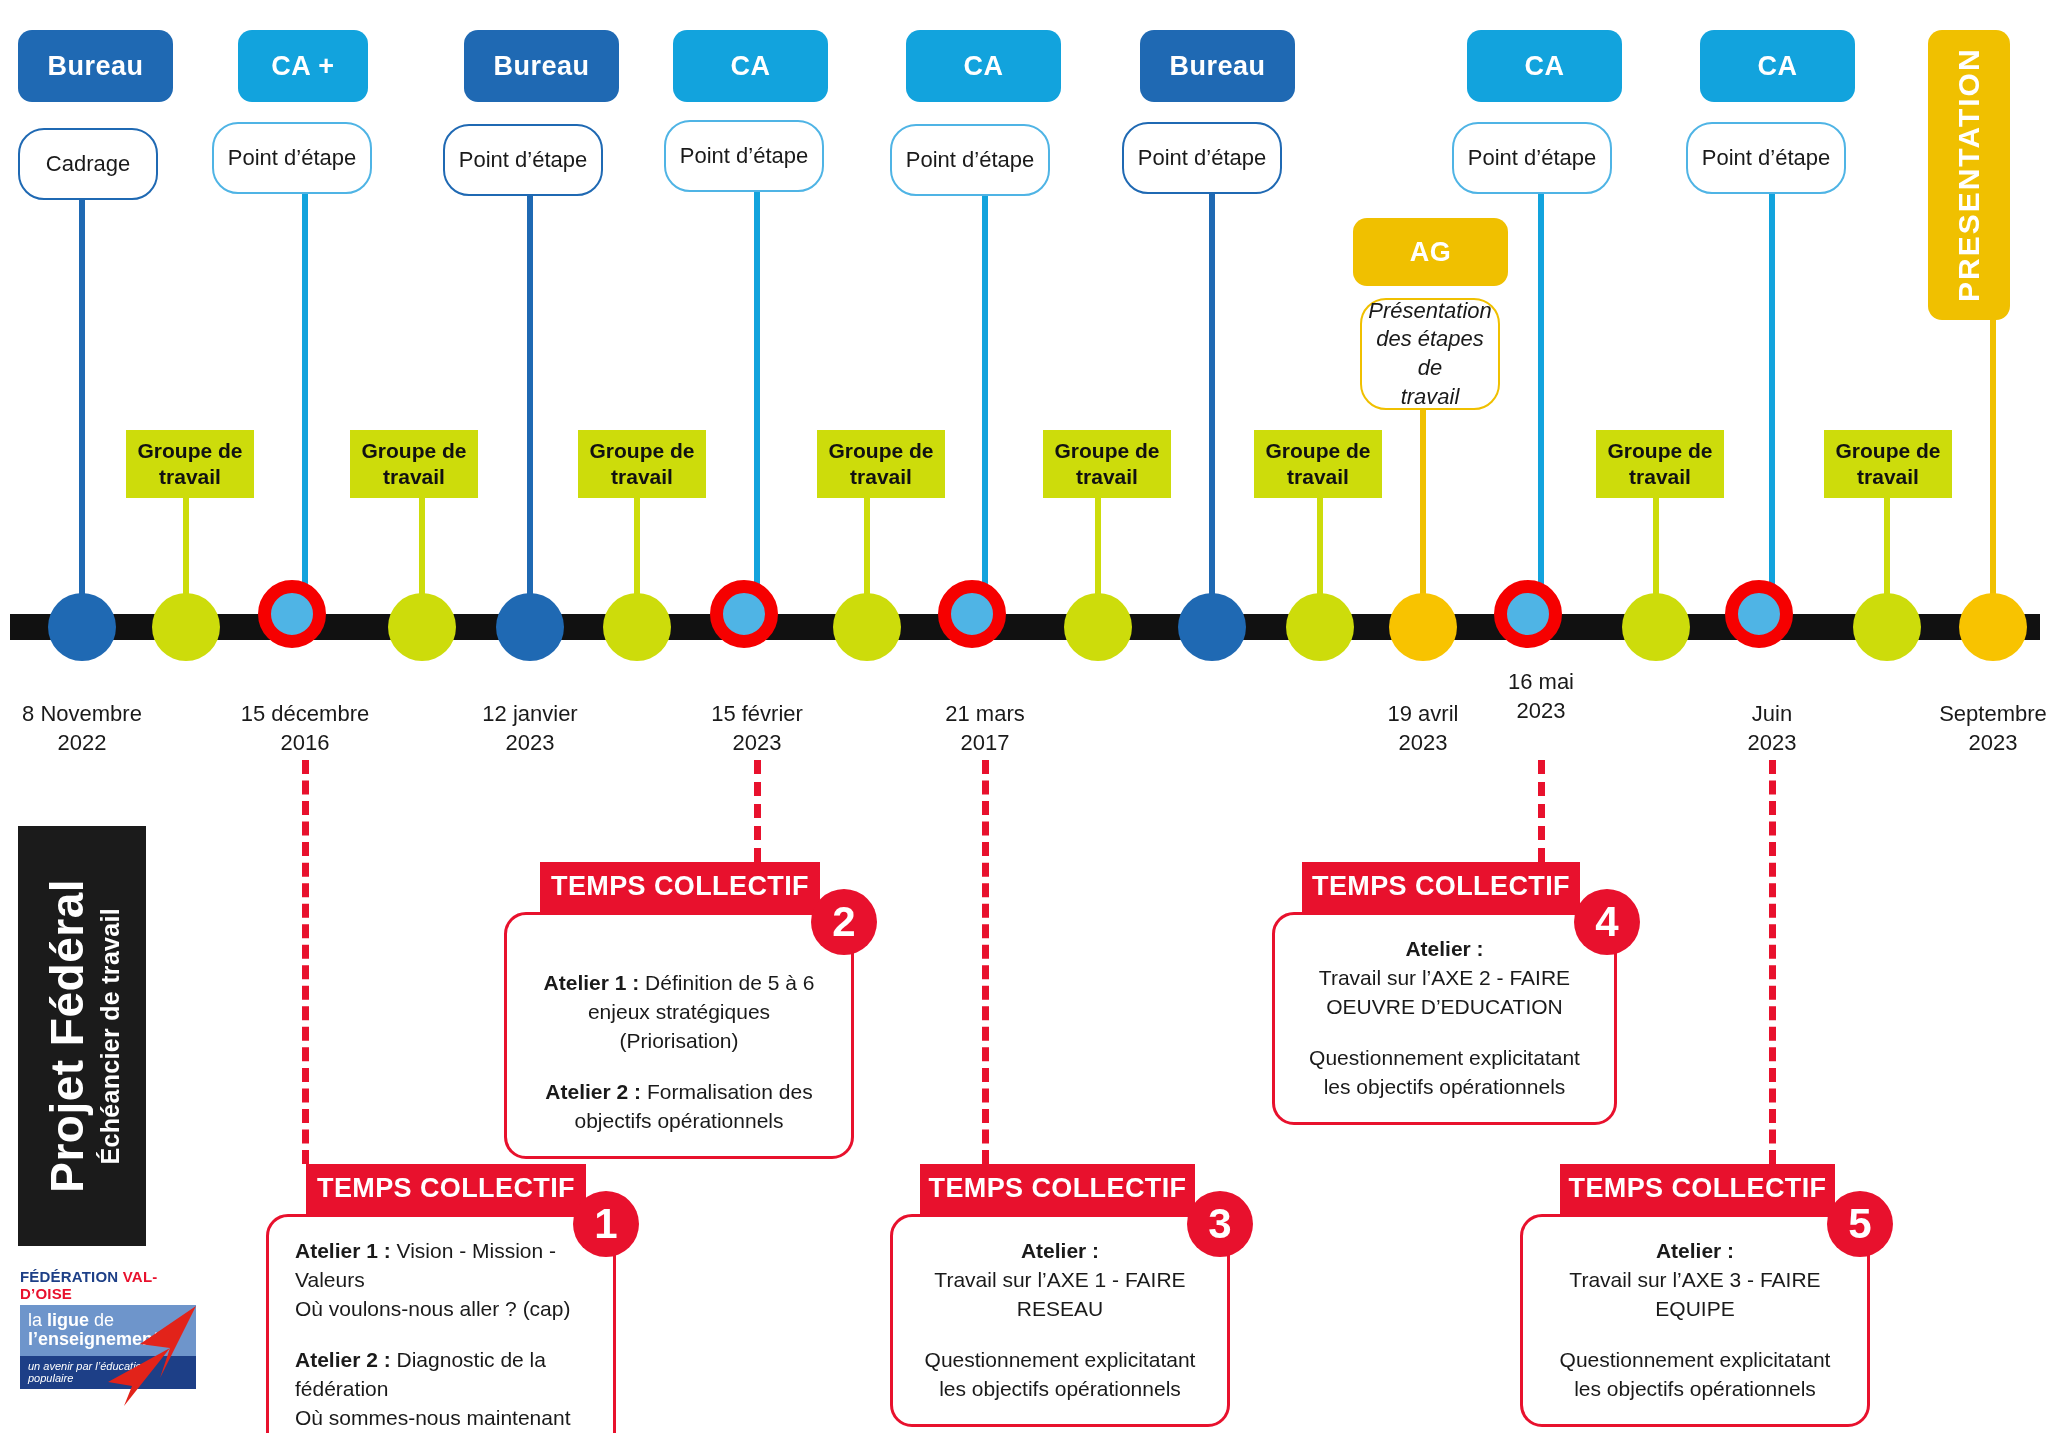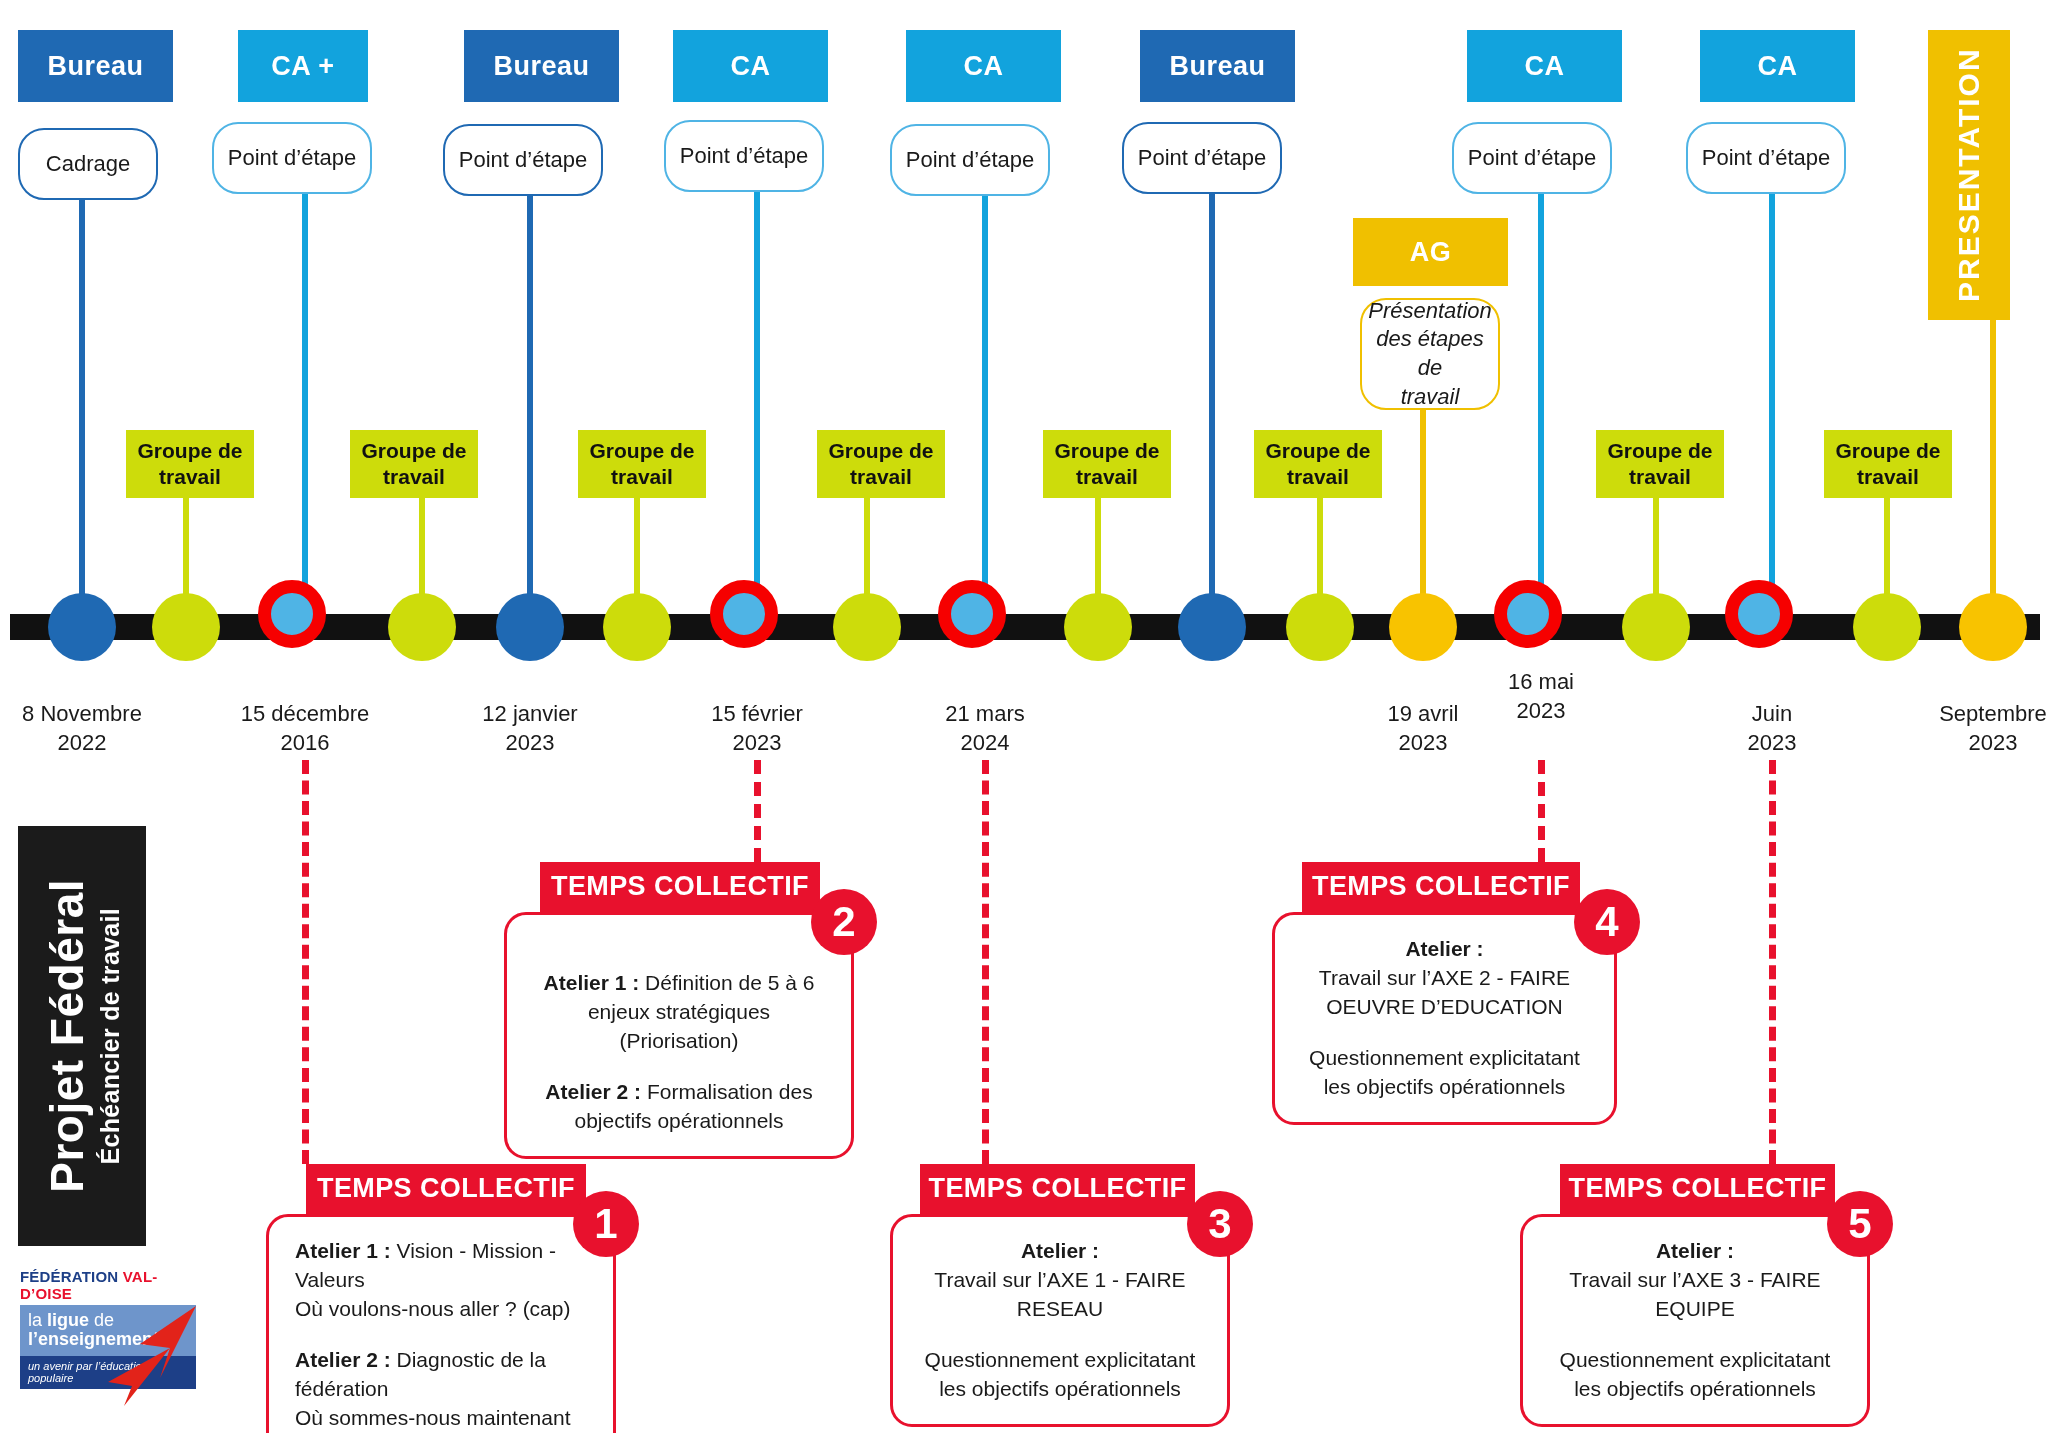--- a/index.html
+++ b/index.html
@@ -12,20 +12,21 @@
   #stage { position: relative; width: 2048px; height: 1433px; }
 
   
   .chip {
     position: absolute;
     display: flex; align-items: center; justify-content: center;
     color: #ffffff;
     font-weight: bold;
     letter-spacing: .5px;
     font-size: 27px;
+    border-radius: 14px;
   }
   .chip.dark { background: #1f69b3; }
   .chip.light { background: #12a3dd; }
   .chip.gold { background: #f0c000; }
 
   
   .chip.vertical {
     writing-mode: vertical-rl;
     transform: rotate(180deg);
     letter-spacing: 2px;
@@ -244,21 +245,21 @@
     <div class="node" style="left: 496px; top: 593px; width: 68px; height: 68px; background: rgb(31, 105, 179);"></div>
     <div class="datelbl" style="left: 425px; top: 700px; width: 210px;">12 janvier
 2023</div>
     <div class="node" style="left: 603px; top: 593px; width: 68px; height: 68px; background: rgb(205, 220, 11);"></div>
     <div class="node ring" style="left: 710px; top: 580px; width: 68px; height: 68px;"></div>
     <div class="datelbl" style="left: 652px; top: 700px; width: 210px;">15 février
 2023</div>
     <div class="node" style="left: 833px; top: 593px; width: 68px; height: 68px; background: rgb(205, 220, 11);"></div>
     <div class="node ring" style="left: 938px; top: 580px; width: 68px; height: 68px;"></div>
     <div class="datelbl" style="left: 880px; top: 700px; width: 210px;">21 mars
-2024</div>
+2017</div>
     <div class="node" style="left: 1064px; top: 593px; width: 68px; height: 68px; background: rgb(205, 220, 11);"></div>
     <div class="node" style="left: 1178px; top: 593px; width: 68px; height: 68px; background: rgb(31, 105, 179);"></div>
     <div class="node" style="left: 1286px; top: 593px; width: 68px; height: 68px; background: rgb(205, 220, 11);"></div>
     <div class="node" style="left: 1389px; top: 593px; width: 68px; height: 68px; background: rgb(248, 195, 0);"></div>
     <div class="datelbl" style="left: 1318px; top: 700px; width: 210px;">19 avril
 2023</div>
     <div class="node ring" style="left: 1494px; top: 580px; width: 68px; height: 68px;"></div>
     <div class="datelbl" style="left: 1436px; top: 668px; width: 210px;">16 mai
 2023</div>
     <div class="node" style="left: 1622px; top: 593px; width: 68px; height: 68px; background: rgb(205, 220, 11);"></div>

